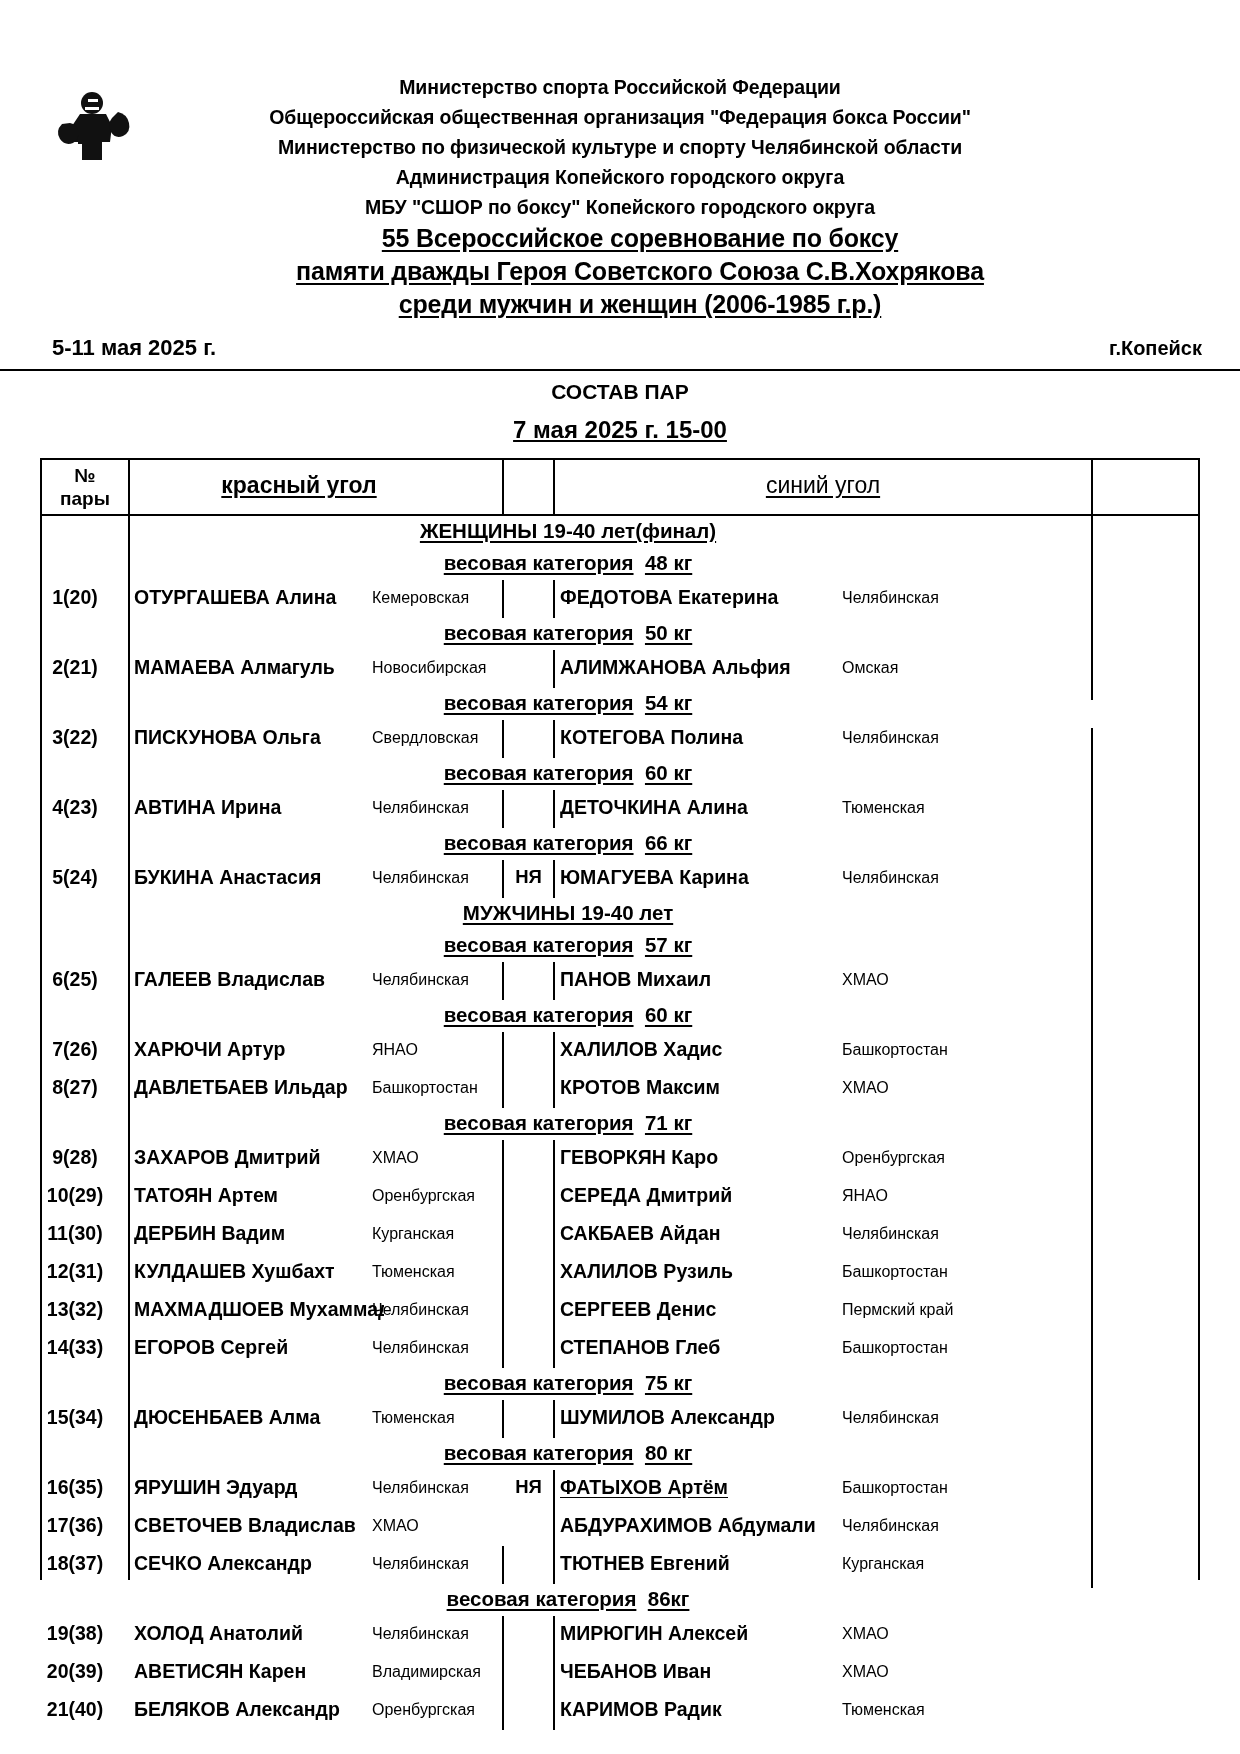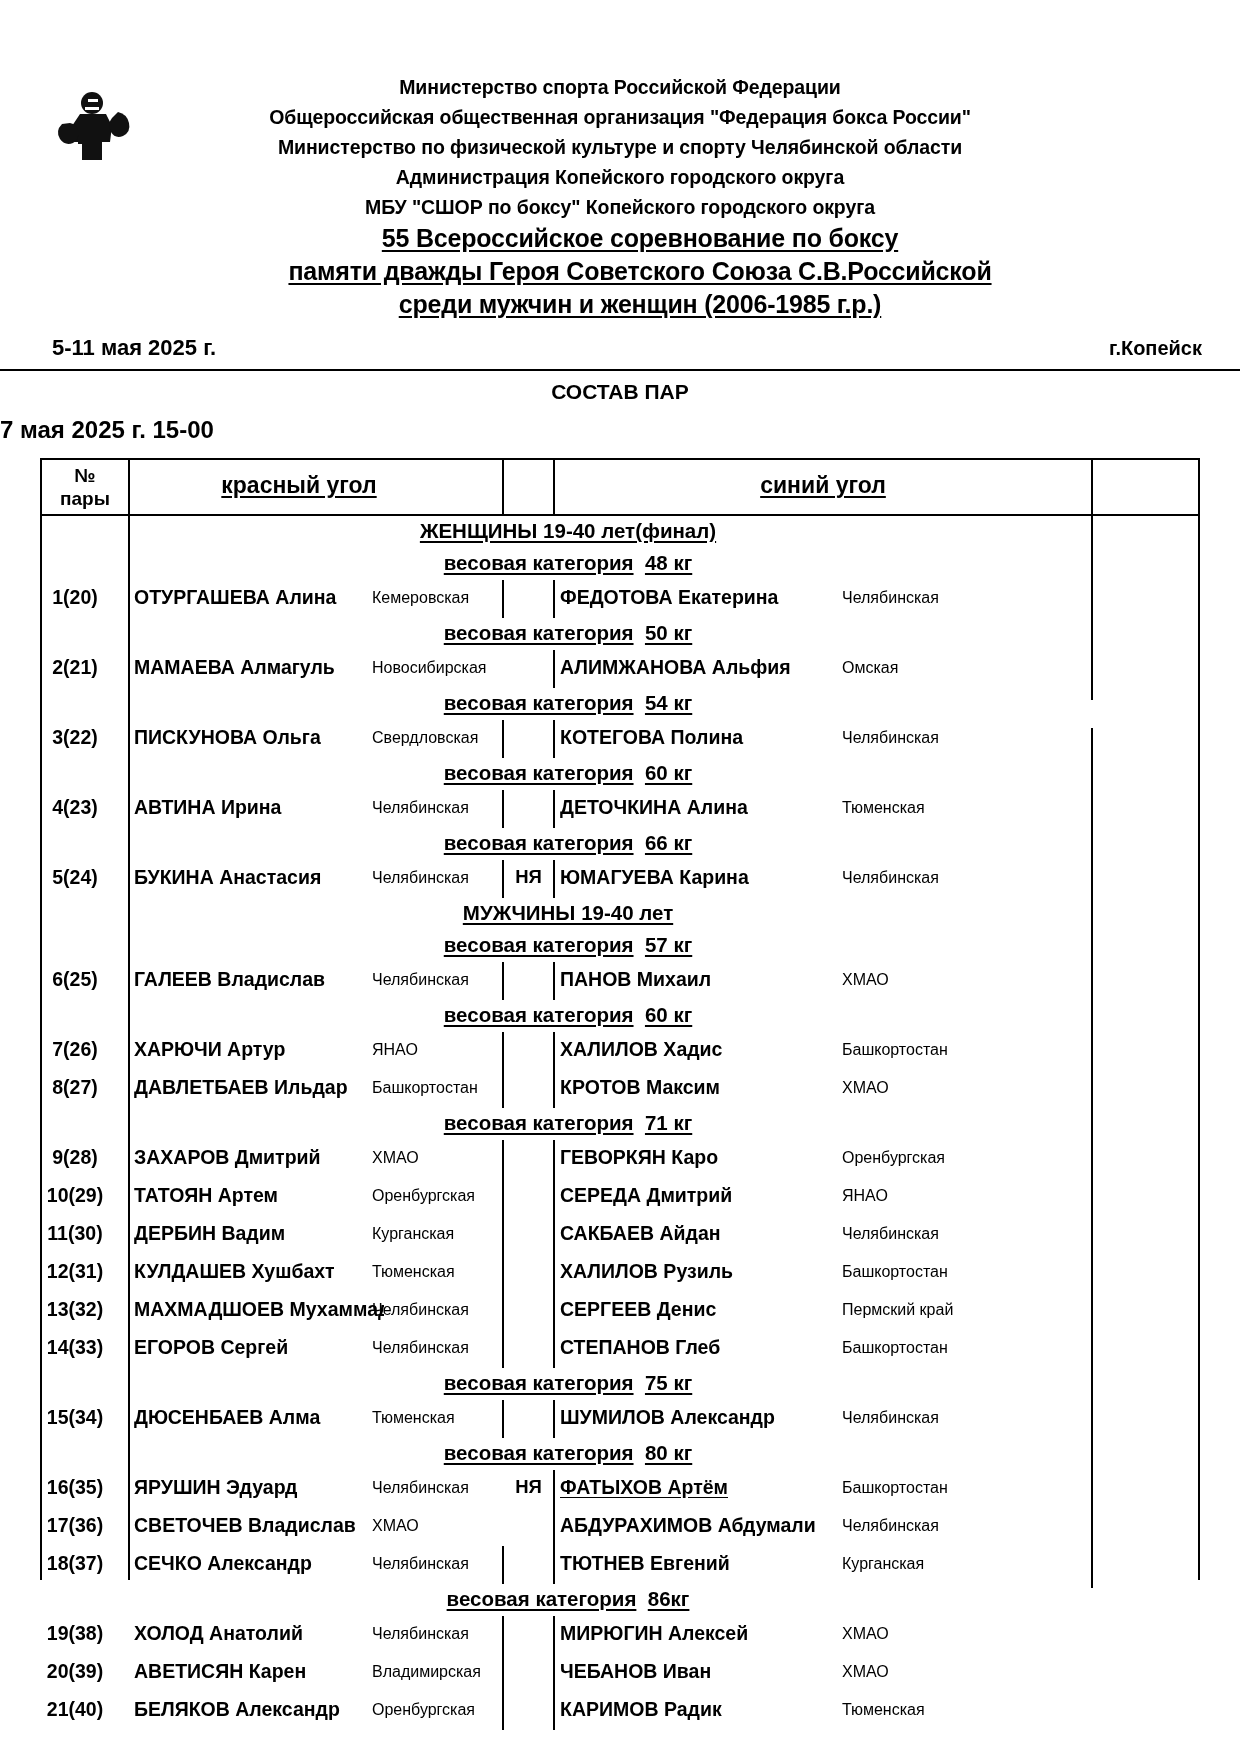--- a/index.html
+++ b/index.html
@@ -36,21 +36,21 @@
     position:absolute;left:52px;top:0;font-weight:bold;font-size:22px;
   }
   .daterow .right{
     position:absolute;right:38px;top:2px;font-weight:bold;font-size:20px;
   }
 
   .sostav{
     text-align:center;font-weight:bold;font-size:21px;margin-top:9px;
   }
   .sessiondate{
-    font-weight:bold;font-size:24px;margin-top:12px;
+    text-align:center;font-weight:bold;font-size:24px;margin-top:12px;text-decoration:underline;
   }
 
   
   .tablewrap{
     position:relative;
     margin:14px 40px 0 40px;
     border:2.5px solid #000;
     border-bottom:none;
     height:1122px;
     box-sizing:border-box;
@@ -66,21 +66,21 @@
     position:absolute;left:0;top:0;width:86px;height:54px;
     display:flex;flex-direction:column;align-items:center;justify-content:center;
     font-weight:bold;font-size:19px;line-height:23px;
   }
   .th-red{
     position:absolute;left:86px;top:12px;width:342px;text-align:center;
     font-weight:bold;font-size:23px;
   }
   .th-blue{
     position:absolute;left:511px;top:12px;width:540px;text-align:center;
-    font-weight:bold;font-size:23px;
+    font-weight:normal;font-size:23px;
   }
   .th-red span,.th-blue span{text-decoration:underline;text-underline-offset:3px;}
 
   .tbody{position:relative;}
 
   
   .banner{
     height:32px;position:relative;
   }
   .banner .txt{
@@ -150,21 +150,21 @@
       </svg>
     </div>
 
     <div class="org-line">Министерство спорта Российской Федерации</div>
     <div class="org-line">Общероссийская общественная организация "Федерация бокса России"</div>
     <div class="org-line">Министерство по физической культуре и спорту  Челябинской области</div>
     <div class="org-line">Администрация Копейского городского округа</div>
     <div class="org-line">МБУ "СШОР по боксу" Копейского городского округа</div>
 
     <div class="title-line"><span>55  Всероссийское соревнование по боксу</span></div>
-    <div class="title-line"><span>памяти дважды Героя Советского Союза С.В.Российской</span></div>
+    <div class="title-line"><span>памяти дважды Героя Советского Союза С.В.Хохрякова</span></div>
     <div class="title-line"><span>среди мужчин и женщин (2006-1985 г.р.)</span></div>
 
     <div class="daterow">
       <div class="left">5-11 мая  2025 г.</div>
       <div class="right">г.Копейск</div>
     </div>
 
     <div class="sostav">СОСТАВ ПАР</div>
     <div class="sessiondate">7 мая 2025 г. 15-00</div>
   </div>

